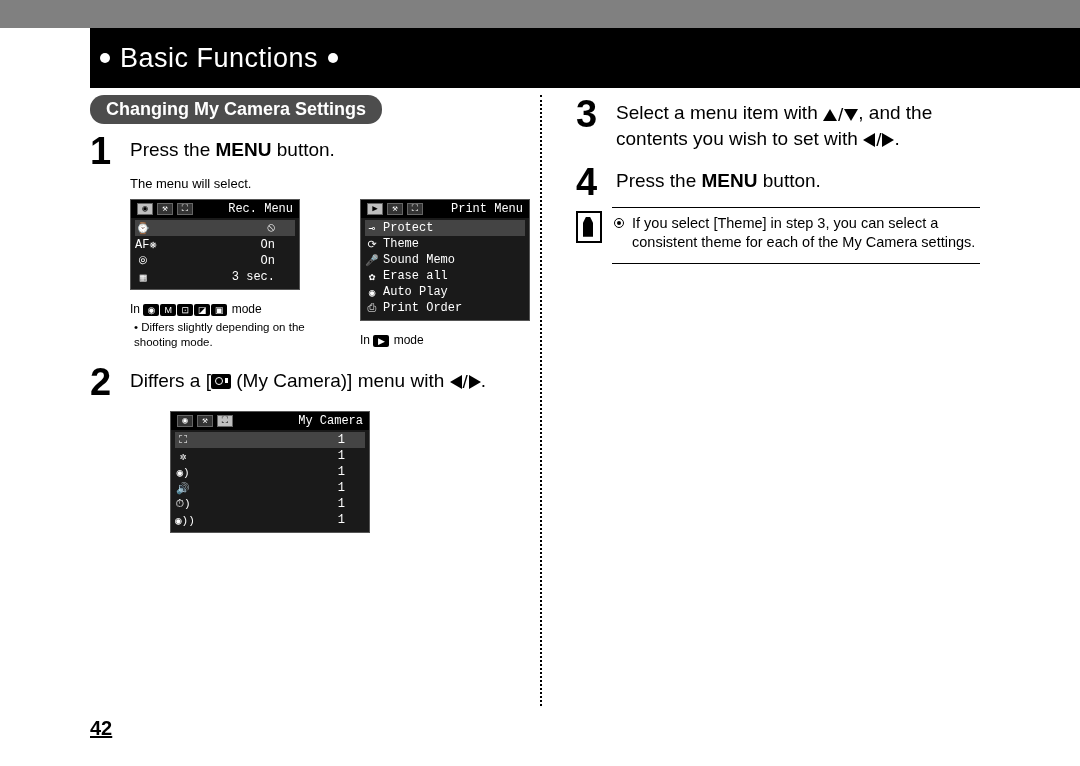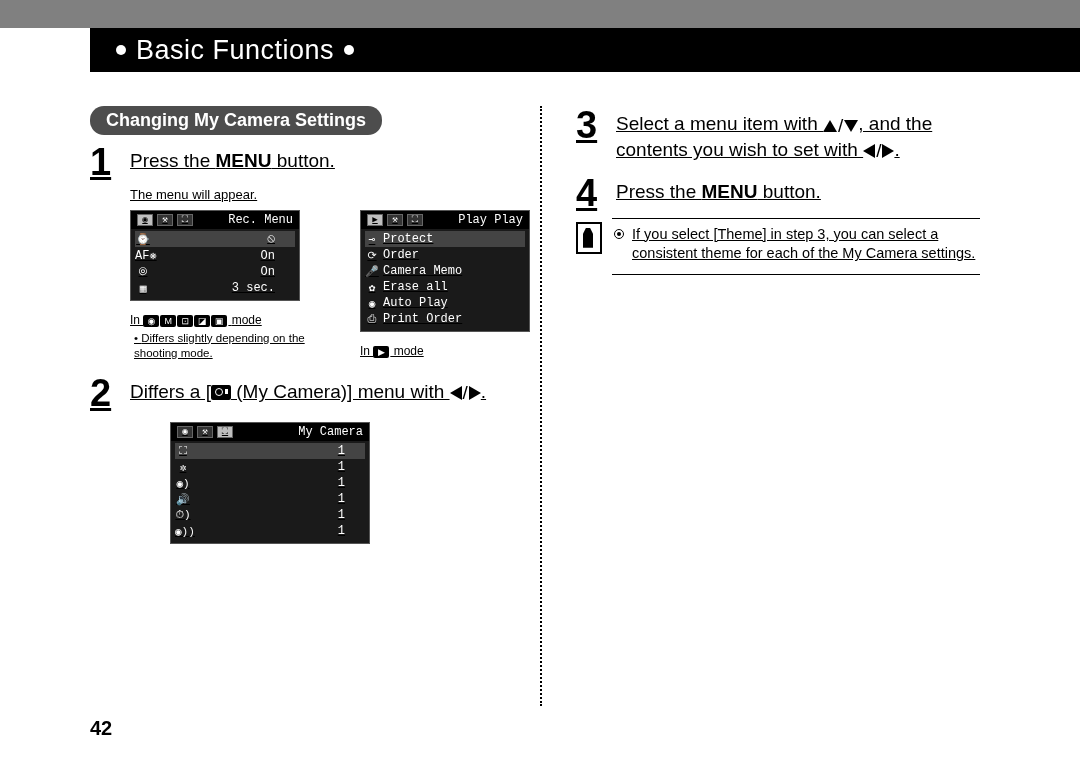--- a/index.html
+++ b/index.html
@@ -1,23 +1,23 @@
 <!DOCTYPE html>
 <html><head>
 <meta charset="utf-8">
 <style>
   * { box-sizing: border-box; margin: 0; padding: 0; }
   html, body { width: 1080px; height: 766px; font-family: Arial, Helvetica, sans-serif; background: #fff; }
   .page { width: 1080px; height: 766px; position: relative; background: #fff; }
   .topbar { position: absolute; left: 0; top: 0; width: 1080px; height: 28px; background: #808080; }
-  .header { position: absolute; left: 90px; top: 28px; right: 0; height: 44px; background: #000; color: #fff; display: flex; align-items: center; padding-left: 16px; font-size: 27px; font-weight: 300; letter-spacing: 0.5px; }
+  .header { position: absolute; left: 90px; top: 28px; right: 0; height: 60px; background: #000; color: #fff; display: flex; align-items: center; font-size: 27px; font-weight: 300; letter-spacing: 0.5px; }
   .header .dot { width: 10px; height: 10px; border-radius: 50%; background: #fff; display: inline-block; margin: 0 10px; }
   .header-white-stub { position: absolute; left: 0; top: 28px; width: 90px; height: 50px; background: #fff; }
 
-  .columns { position: absolute; left: 90px; top: 106px; width: 900px; bottom: 60px; display: flex; text-decoration: underline; }
+  .columns { position: absolute; left: 90px; top: 95px; width: 900px; bottom: 60px; display: flex; }
   .col { width: 50%; padding-right: 10px; }
   .col + .col { padding-left: 34px; border-left: 2px dotted #000; }
 
   .pill { background: #4d4d4d; color: #fff; font-weight: bold; font-size: 18px; padding: 4px 16px; border-radius: 14px; display: inline-block; margin-bottom: 8px; }
 
   .step { display: flex; align-items: flex-start; margin-bottom: 6px; }
   .stepnum { font-size: 38px; font-weight: bold; width: 40px; line-height: 1; }
   .stepbody { flex: 1; font-size: 19px; line-height: 1.3; padding-top: 6px; }
   .sub { font-size: 13px; margin-left: 40px; margin-top: 2px; margin-bottom: 8px; }
 
@@ -53,21 +53,21 @@
   .mycam-icon::after { content: ""; position: absolute; right: 3px; top: 4px; width: 3px; height: 5px; background: #fff; }
 
   .note-area { display: flex; gap: 10px; margin-top: 6px; }
   .note-icon-box { width: 26px; height: 32px; border: 2px solid #000; position: relative; flex-shrink: 0; margin-top: 4px; }
   .note-icon-box::before { content: ""; position: absolute; left: 5px; top: 4px; width: 10px; height: 20px; background: #000; clip-path: polygon(30% 0, 70% 0, 100% 30%, 100% 100%, 0 100%, 0 30%); border-radius: 2px 2px 0 0; }
   .notes { flex: 1; border-top: 1.5px solid #000; border-bottom: 1.5px solid #000; padding: 6px 2px; }
   .note-item { display: flex; gap: 8px; font-size: 14.5px; line-height: 1.35; margin-bottom: 4px; }
   .note-bullet { width: 10px; height: 10px; border: 1.5px solid #000; border-radius: 50%; flex-shrink: 0; margin-top: 4px; position: relative; }
   .note-bullet::after { content: ""; position: absolute; left: 2px; top: 2px; width: 4px; height: 4px; background: #000; border-radius: 50%; }
 
-  .page-num { position: absolute; left: 90px; bottom: 26px; font-size: 20px; font-weight: bold; }
+  .page-num { position: absolute; left: 90px; bottom: 26px; font-size: 20px; font-weight: bold; text-decoration: underline; }
 </style>
 </head>
 <body>
 
 <div class="page">
   <div class="topbar"></div>
   <div class="header-white-stub"></div>
   <div class="header">
     <span class="dot"></span>
     <span>Basic Functions</span>
@@ -79,21 +79,21 @@
     <div class="col">
       <div class="pill">Changing My Camera Settings</div>
 
       
       <div class="step">
         <div class="stepnum">1</div>
         <div class="stepbody">
           <span>Press the </span><b>MENU</b><span> button.</span>
         </div>
       </div>
-      <div class="sub">The menu will appear.</div>
+      <div class="sub">The menu will select.</div>
 
       
       <div class="screenshots-row">
 
         <div>
           <div class="cam-screen">
             <div class="cam-title">
               <span class="cam-tabs">
                 <span class="cam-tab sel">◉</span>
                 <span class="cam-tab">⚒</span>
@@ -128,34 +128,34 @@
         </div>
 
         <div>
           <div class="cam-screen cam-play">
             <div class="cam-title">
               <span class="cam-tabs">
                 <span class="cam-tab sel">▶</span>
                 <span class="cam-tab">⚒</span>
                 <span class="cam-tab">⛶</span>
               </span>
-              <span>Play Play</span>
+              <span>Print Menu</span>
             </div>
             <div class="cam-rows">
               <div class="cam-row hl">
                   <span class="cam-icon">⊸</span>
                   <span class="cam-label">Protect</span>
                 </div>
               <div class="cam-row">
                   <span class="cam-icon">⟳</span>
-                  <span class="cam-label">Order</span>
+                  <span class="cam-label">Theme</span>
                 </div>
               <div class="cam-row">
                   <span class="cam-icon">🎤</span>
-                  <span class="cam-label">Camera Memo</span>
+                  <span class="cam-label">Sound Memo</span>
                 </div>
               <div class="cam-row">
                   <span class="cam-icon">✿</span>
                   <span class="cam-label">Erase all</span>
                 </div>
               <div class="cam-row">
                   <span class="cam-icon">◉</span>
                   <span class="cam-label">Auto Play</span>
                 </div>
               <div class="cam-row">

